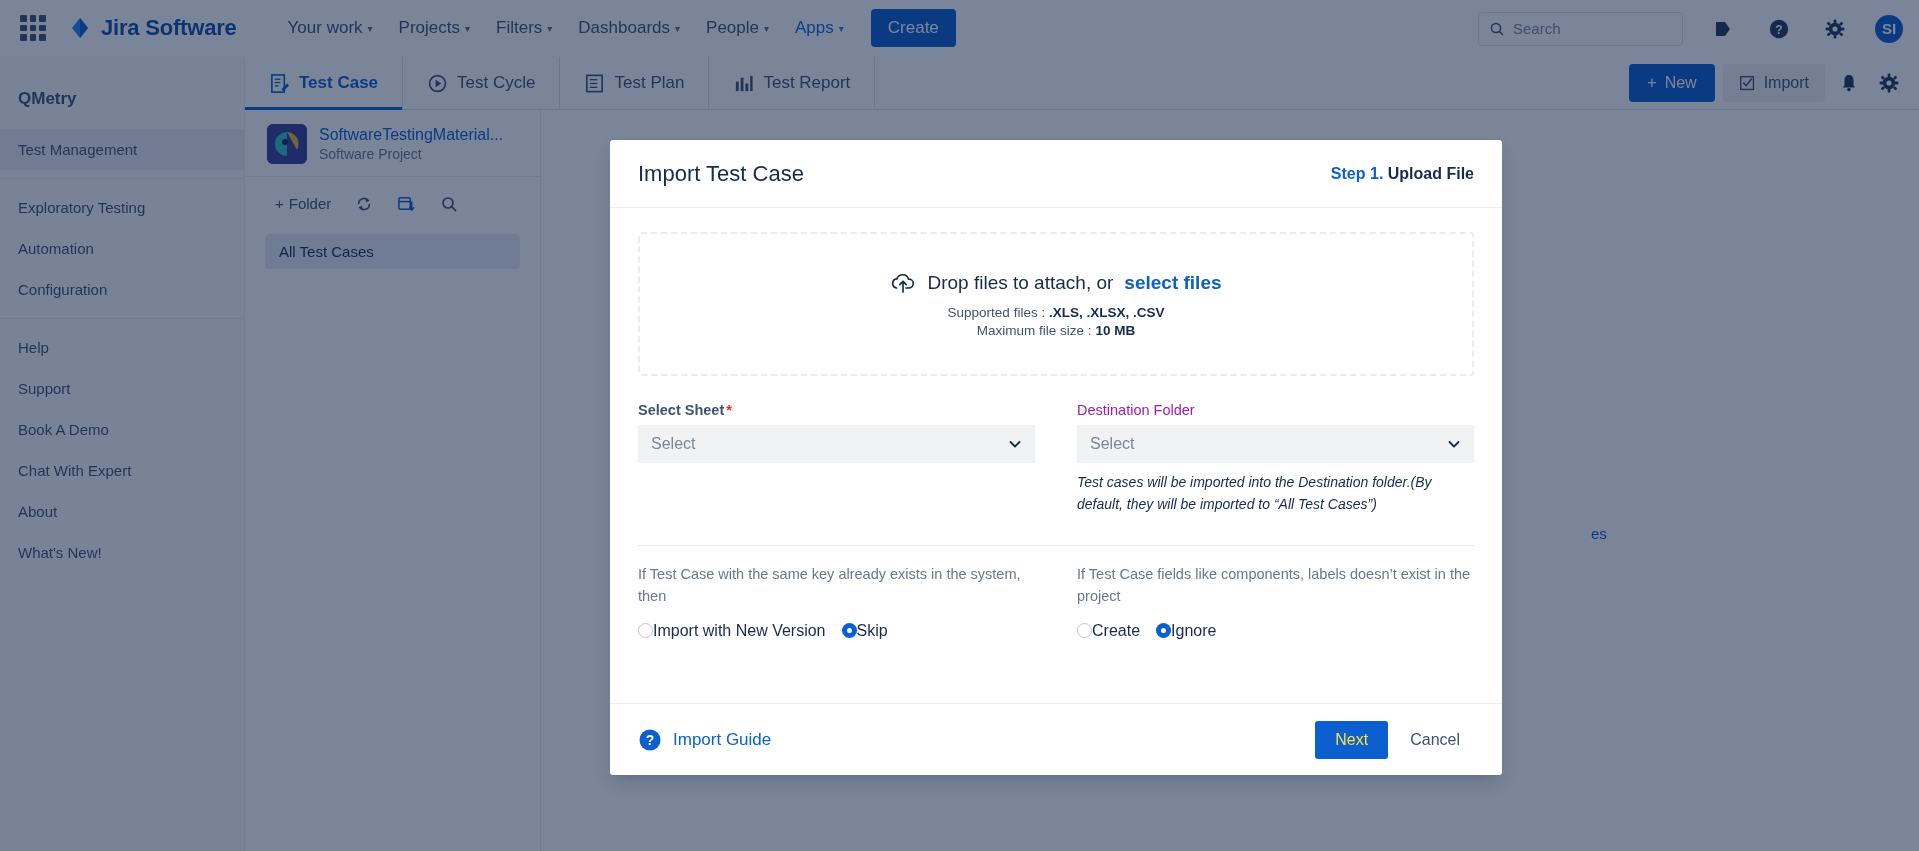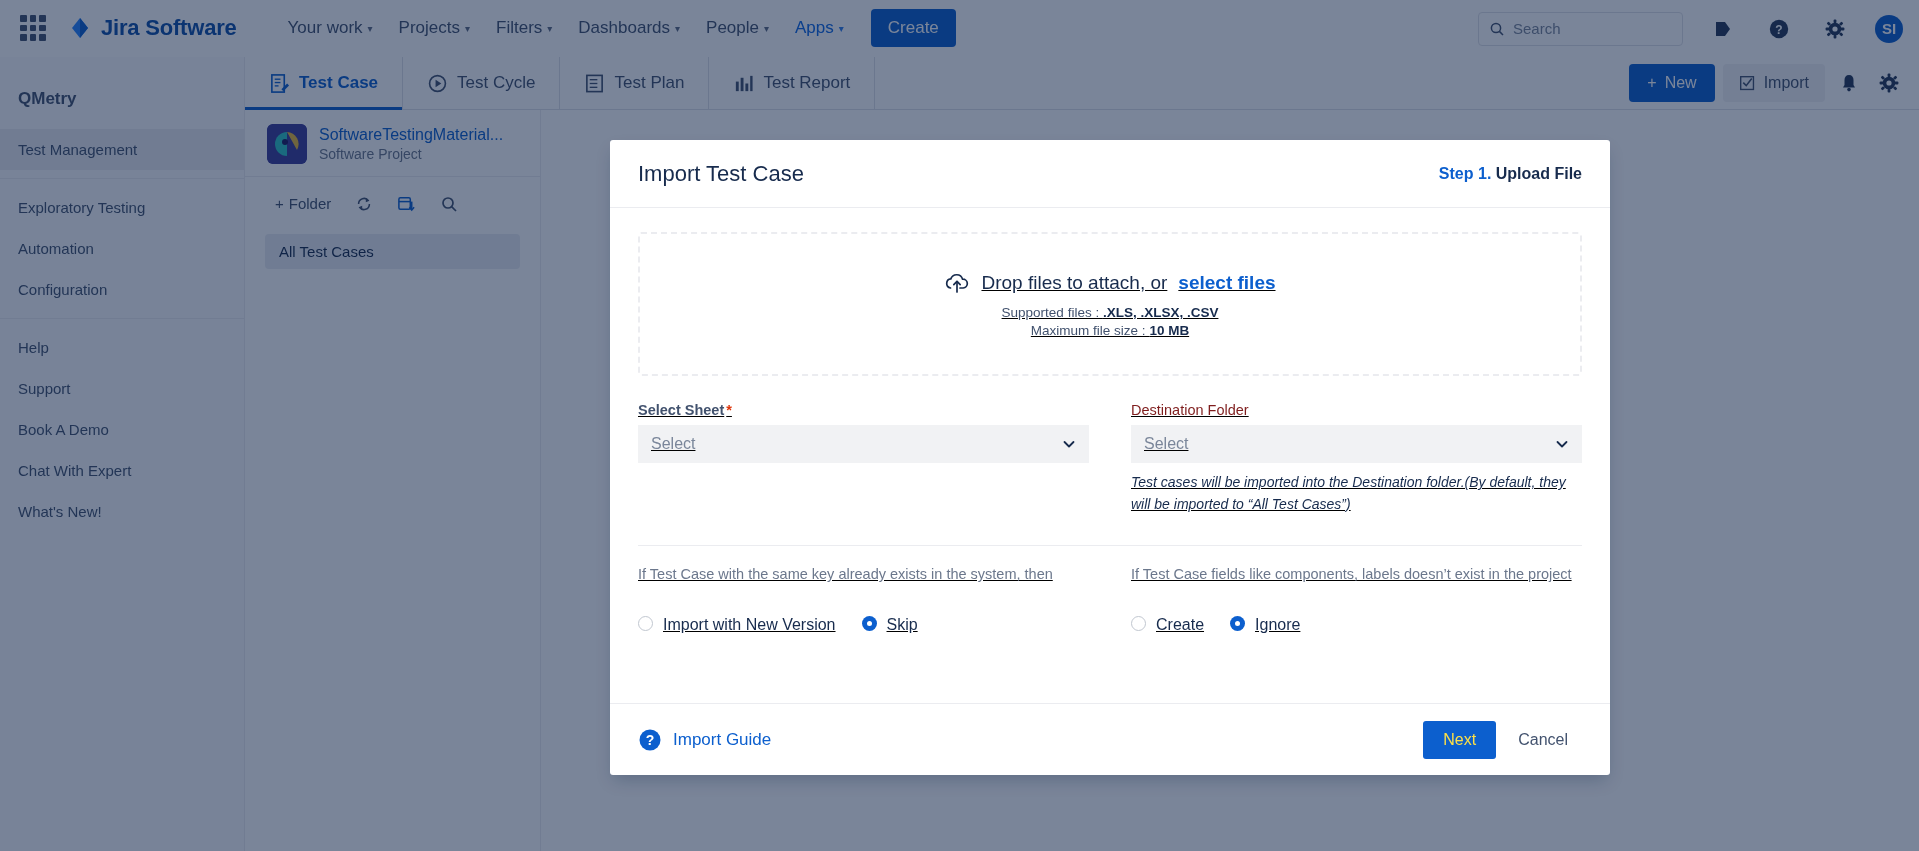--- a/index.html
+++ b/index.html
@@ -68,51 +68,51 @@
     display: flex; align-items: center; gap: 5px; }
   .folderrow { background: #e9ecf1; margin: 4px 20px; padding: 9px 14px; border-radius: 4px;
     font-size: 15px; color: #172b4d; cursor: pointer;}
   .leftpanel { width: 296px; border-right: 1px solid #ebecf0; height: 100%; }
   .rightpanel { position:absolute; left: 296px; top: 53px; right:0; bottom:0; background: #fff;}
   .rp-text { position: absolute; left: 1050px; top: 415px; color: #0c5fce; font-size: 15px; }
 
   
   .overlay { position: absolute; left: 0; top: 0; width: 1919px; height: 851px;
     background: rgba(9,30,66,0.54); z-index: 40; }
-  .modal { position: absolute; left: 610px; top: 140px; width: 1000px; height: 635px;
+  .modal { position: absolute; left: 610px; top: 140px; width: 892px; height: 635px;
     background: #fff; border-radius: 3px; box-shadow: 0 8px 16px -4px rgba(9,30,66,.25); z-index: 50;
     display: flex; flex-direction: column; }
   .modal-head { height: 68px; display: flex; align-items: center; justify-content: space-between;
     padding: 0 28px; border-bottom: 1px solid #ebecf0; }
   .modal-title { font-size: 22px; color: #172b4d; }
   .step { font-size: 16px; color: #172b4d; font-weight: 600; }
   .step b { color: #0c5fce; }
-  .modal-body { flex: 1; padding: 24px 28px 0 28px; text-decoration: underline; }
+  .modal-body { flex: 1; padding: 24px 28px 0 28px; }
   .dropzone { border: 2px dashed #ebecf0; border-radius: 3px; height: 144px;
     display: flex; flex-direction: column; align-items: center; justify-content: center; cursor: pointer; }
   .dz-line1 { display: flex; align-items: center; gap: 11px; font-size: 19px; color: #172b4d; }
   .dz-line1 b { color: #0c5fce; font-weight: 700; }
   .dz-sub { font-size: 13.5px; color: #42526e; margin-top: 9px; }
   .dz-sub b { color: #172b4d; }
   .dz-sub2 { font-size: 13.5px; color: #42526e; margin-top: 3px; }
   .dz-sub2 b { color: #172b4d; }
 
   .cols { display: flex; gap: 42px; margin-top: 26px; }
   .col { flex: 1; min-width: 0; }
   .fl-label { font-size: 14.5px; color: #42526e; font-weight: 700; margin-bottom: 7px; }
-  .fl-label.normal { font-weight: 400; color: #7f1d1d; }
+  .fl-label.normal { font-weight: 400; color: #a21caf; }
   .req { color: #de350b; margin-left: 2px; }
   .select { height: 38px; background: #f1f2f4; border-radius: 0; display: flex; align-items: center;
     justify-content: space-between; padding: 0 13px; cursor: pointer; }
   .select span { font-size: 16px; color: #7a869a; }
   .hint { font-size: 14px; color: #172b4d; font-style: italic; margin-top: 9px; line-height: 1.55; }
 
   .divider { height: 1px; background: #ebecf0; margin: 30px 0 18px 0; }
   .rgroup-label { font-size: 14.5px; color: #6b778c; line-height: 1.5; }
-  .radios { display: flex; gap: 10px; margin-top: 30px; }
+  .radios { display: flex; align-items: center; gap: 0; margin-top: 14px; }
   .radio { width: 15px; height: 15px; border-radius: 50%; border: 1.5px solid #c1c7d0; background: #fff;
     flex: none; cursor: pointer; position: relative; }
   .radio.on { border: none; background: #0c5fce; }
   .radio.on::after { content:""; position: absolute; left: 5px; top: 5px; width: 5px; height: 5px;
     border-radius: 50%; background: #fff; }
   .rlabel { font-size: 16px; color: #172b4d; cursor: pointer; margin-right: 16px; }
 
   .modal-foot { height: 72px; border-top: 1px solid #ebecf0; display: flex; align-items: center;
     justify-content: space-between; padding: 0 28px; }
   .guide { display: flex; align-items: center; gap: 11px; cursor: pointer; }
@@ -235,20 +235,23 @@
     <div class="sb-item">
       <span>Support</span>
     </div>
     <div class="sb-item">
       <span>Book A Demo</span>
     </div>
     <div class="sb-item">
       <span>Chat With Expert</span>
     </div>
     <div class="sb-item">
+      <span>About</span>
+    </div>
+    <div class="sb-item">
       <span>What's New!</span>
     </div>
   </div>
 
   <div class="main">
     <div class="tabbar">
       <div class="tab active">
         <svg width="21" height="21" viewBox="0 0 22 22">
           <rect x="3" y="2" width="13" height="18" fill="none" stroke="#0c5fce" stroke-width="1.7"></rect>
           <line x1="6" y1="6.5" x2="12" y2="6.5" stroke="#0c5fce" stroke-width="1.4"></line>

